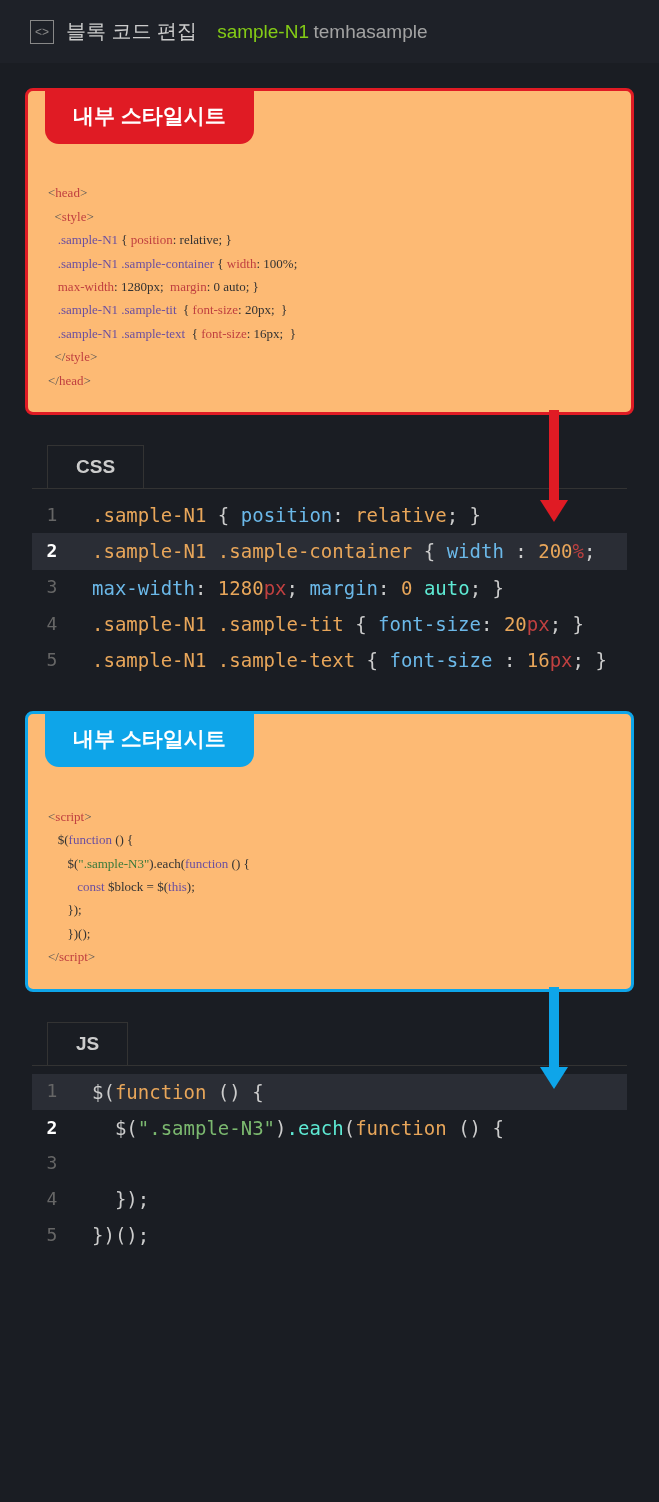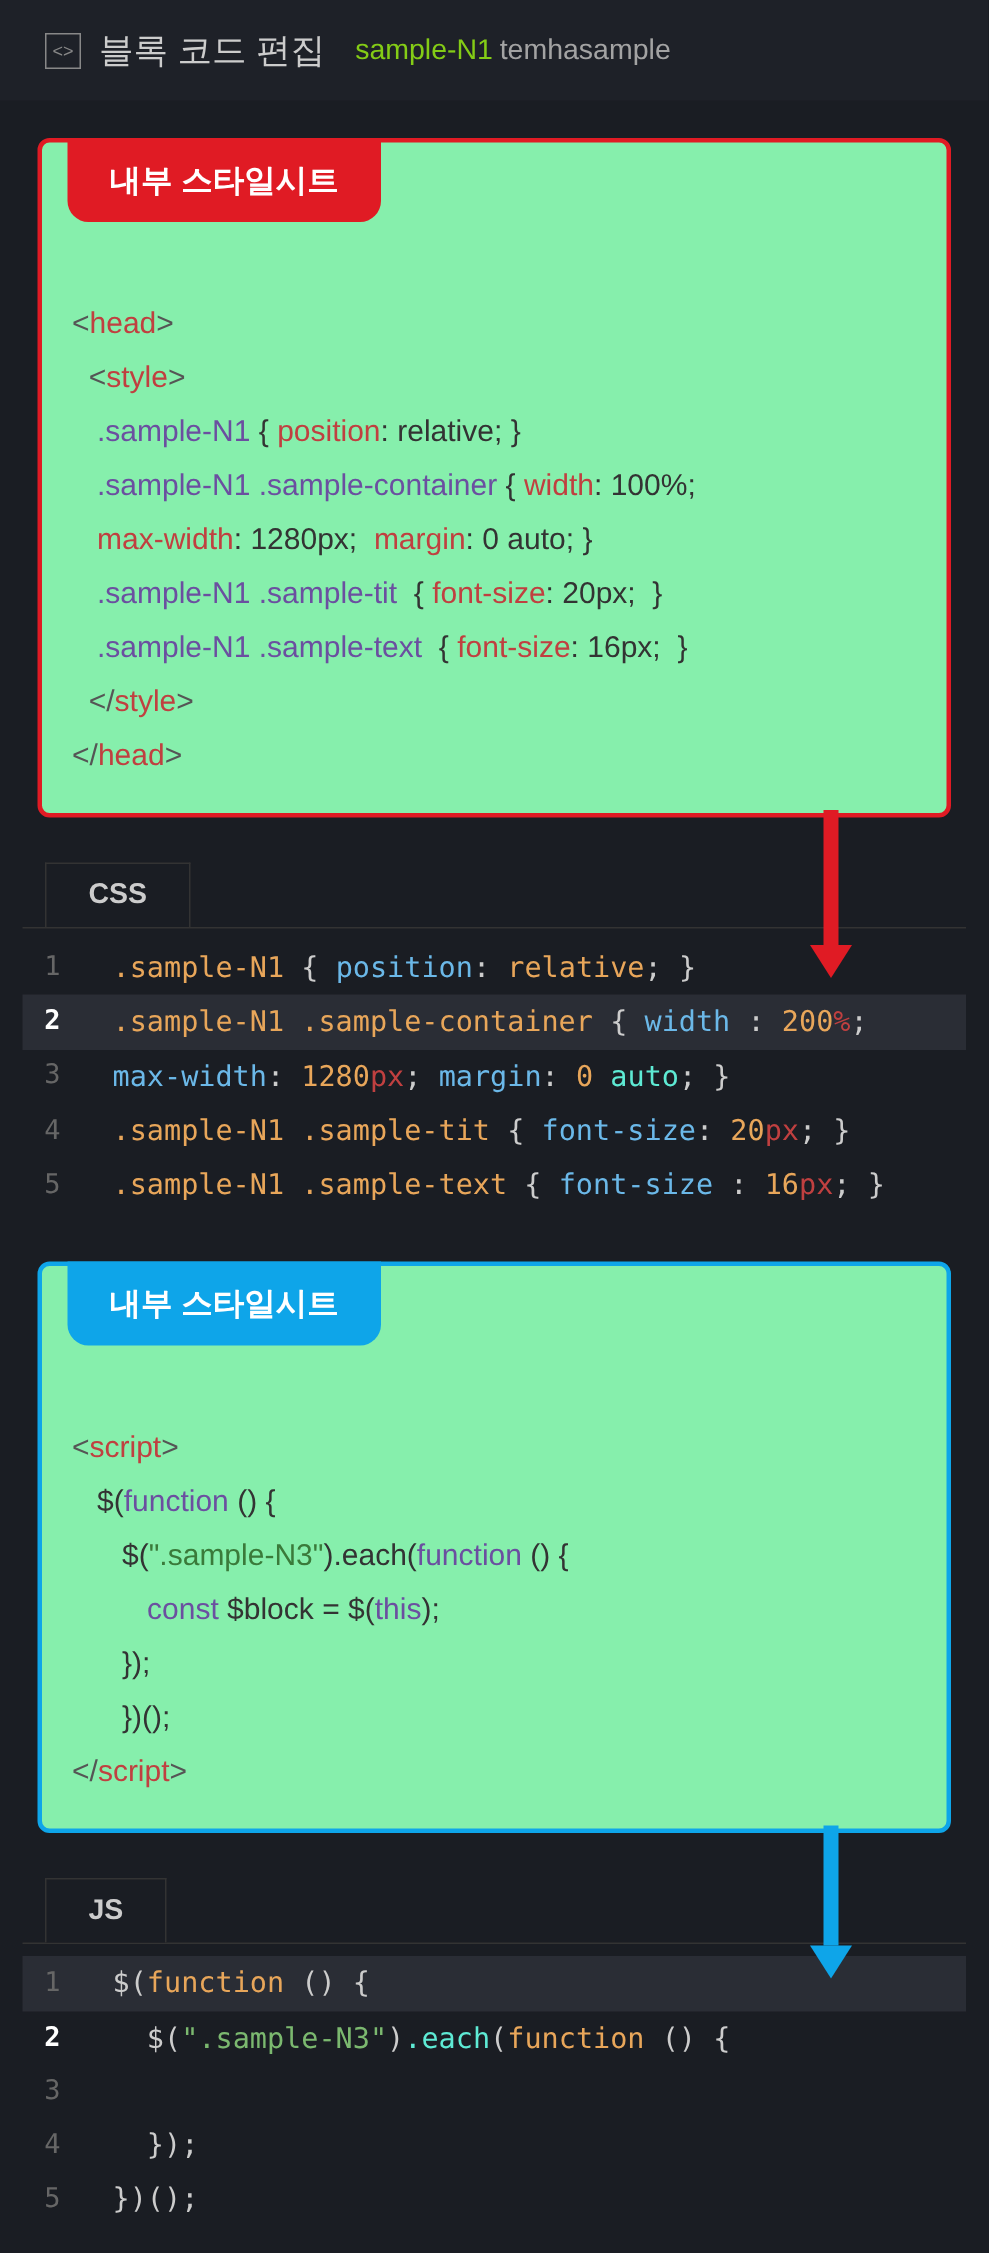--- a/index.html
+++ b/index.html
@@ -21,55 +21,55 @@
   height: 24px;
   border: 1.5px solid #888;
   display: flex;
   align-items: center;
   justify-content: center;
   font-size: 12px;
   color: #888;
 }
 .header-title {
   color: #ccc;
-  font-size: 23px;
+  font-size: 20px;
 }
 .header-sub1 {
   color: #84cc16;
   font-size: 19px;
   margin-left: 8px;
 }
 .header-sub2 {
   color: #a3a3a3;
   font-size: 19px;
 }
 .card {
   margin: 25px 25px 0 25px;
-  background: #86efac;
+  background: #fdba74;
   border-radius: 8px;
   padding: 0 20px 20px 20px;
   position: relative;
 }
 .card.red { border: 3px solid #e01b24; }
 .card.blue { border: 3px solid #0ea5e9; }
 .card-tab {
   display: inline-block;
   color: #fff;
   font-size: 21px;
   font-weight: 700;
   padding: 14px 28px;
   border-radius: 0 0 14px 14px;
   margin-left: -3px;
   margin-top: -3px;
 }
 .card.red .card-tab { background: #e01b24; }
 .card.blue .card-tab { background: #0ea5e9; }
 .code-block {
-  font-family: Liberation Sans, sans-serif;
-  font-size: 20px;
+  font-family: Liberation Serif, serif;
+  font-size: 13px;
   line-height: 1.8;
   margin-top: 14px;
   white-space: pre-wrap;
 }
 .tag-angle { color: #555; }
 .tag-name { color: #c04040; }
 .selector { color: #6b4fa0; }
 .brace { color: #333; }
 .prop { color: #c04040; }
 .colon { color: #333; }
@@ -102,21 +102,21 @@
   height: 0;
   border-left: 14px solid transparent;
   border-right: 14px solid transparent;
   margin-left: -9px;
 }
 .arrow.red .arrow-head { border-top: 22px solid #e01b24; }
 .arrow.blue .arrow-head { border-top: 22px solid #0ea5e9; }
 
 .editor-section {
   margin-top: 30px;
-  padding: 0 15px;
+  padding: 0 32px;
 }
 .editor-tab {
   display: inline-block;
   background: #1a1d23;
   border: 1px solid #333;
   border-bottom: none;
   padding: 10px 28px;
   font-size: 19px;
   font-weight: 700;
   color: #ccc;

